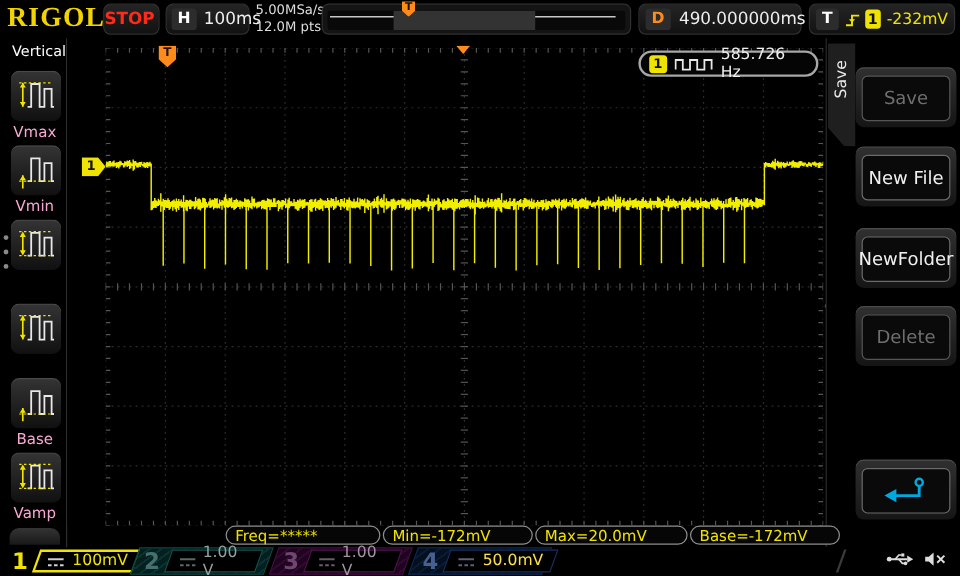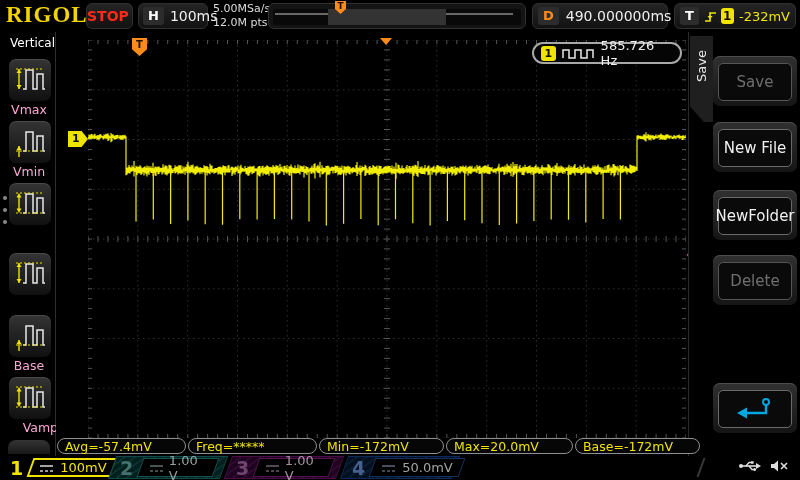--- a/index.html
+++ b/index.html
@@ -191,21 +191,21 @@
         <div class="meas-lbl" style="top: 326px;">Base</div>
         <div class="meas-btn" style="top: 344px;">
           <svg width="36" height="36" viewBox="0 0 36 36">
             <path d="M11,27 H14 V8 H21 V27 H25 V12 H31 V27 H33" stroke="#e8e8e8" stroke-width="1.5" fill="none"></path>
             <path d="M4,7 H32" stroke="#f0e300" stroke-width="1" stroke-dasharray="2 2"></path>
             <path d="M4,27 H32" stroke="#f0e300" stroke-width="1" stroke-dasharray="2 2"></path>
             <path d="M7,25 V9" stroke="#f0e300" stroke-width="1.4"></path>
             <path d="M7,7 l-2.5,4.5 h5 z M7,27 l-2.5,-4.5 h5 z" fill="#f0e300"></path>
           </svg>
         </div>
-        <div class="meas-lbl" style="top: 388px; text-align: right;">Vamp</div>
+        <div class="meas-lbl" style="top: 388px;">Vamp</div>
       </div>
     <div class="pagedots">
         <i></i>
         <i></i>
         <i></i>
       </div>
     <div class="partial-btn"></div>
   </div>
 
   <div class="plot">
@@ -575,21 +575,20 @@
         <svg width="42" height="26">
           <circle cx="32" cy="6" r="3" stroke="#00a8e0" stroke-width="2" fill="none"></circle>
           <path d="M32,9 V17 H12" stroke="#00a8e0" stroke-width="2.4" fill="none"></path>
           <path d="M13,11.5 L13,22.5 L3,17 Z" fill="#00a8e0"></path>
         </svg>
       </div>
     </div>
   </div>
 
   <div class="measbar">
-    <div class="mbox" style="left:2px;width:129px">Avg=-57.4mV</div>
     <div class="mbox" style="left:133px;width:129px">Freq=*****</div>
     <div class="mbox" style="left:264px;width:125px">Min=-172mV</div>
     <div class="mbox" style="left:391px;width:127px">Max=20.0mV</div>
     <div class="mbox" style="left:520px;width:125px">Base=-172mV</div>
   </div>
 
   <div class="chbar">
 
     <div class="ch" style="left:2px;width:106px">
       <div class="content">
@@ -638,21 +637,21 @@
     <div class="ch" style="left:344px;width:112px">
       <div class="bg stripes4" style="border-color:#0d2a5a"></div>
       <div class="content">
         <span class="chnum" style="color:#46608f">4</span>
         <span class="vbox">
           <span class="vbg" style="border-color:#143060"></span>
           <svg width="15" height="10" style="position:relative">
             <path d="M1,3 H14" stroke="#5a6275" stroke-width="1.6"></path>
             <path d="M1,8 H4 M6,8 H9 M11,8 H14" stroke="#5a6275" stroke-width="1.6"></path>
           </svg>
-          <span class="vval" style="color:#a3a3a3">50.0mV</span>
+          <span class="vval" style="color:#fde047">50.0mV</span>
         </span>
       </div>
     </div>
 
     <div class="divider"></div>
 
     <div class="stat-icons">
       <svg width="24" height="14">
         <circle cx="3" cy="7" r="2" fill="#ddd"></circle>
         <path d="M4,7 H18" stroke="#ddd" stroke-width="1.6"></path>

